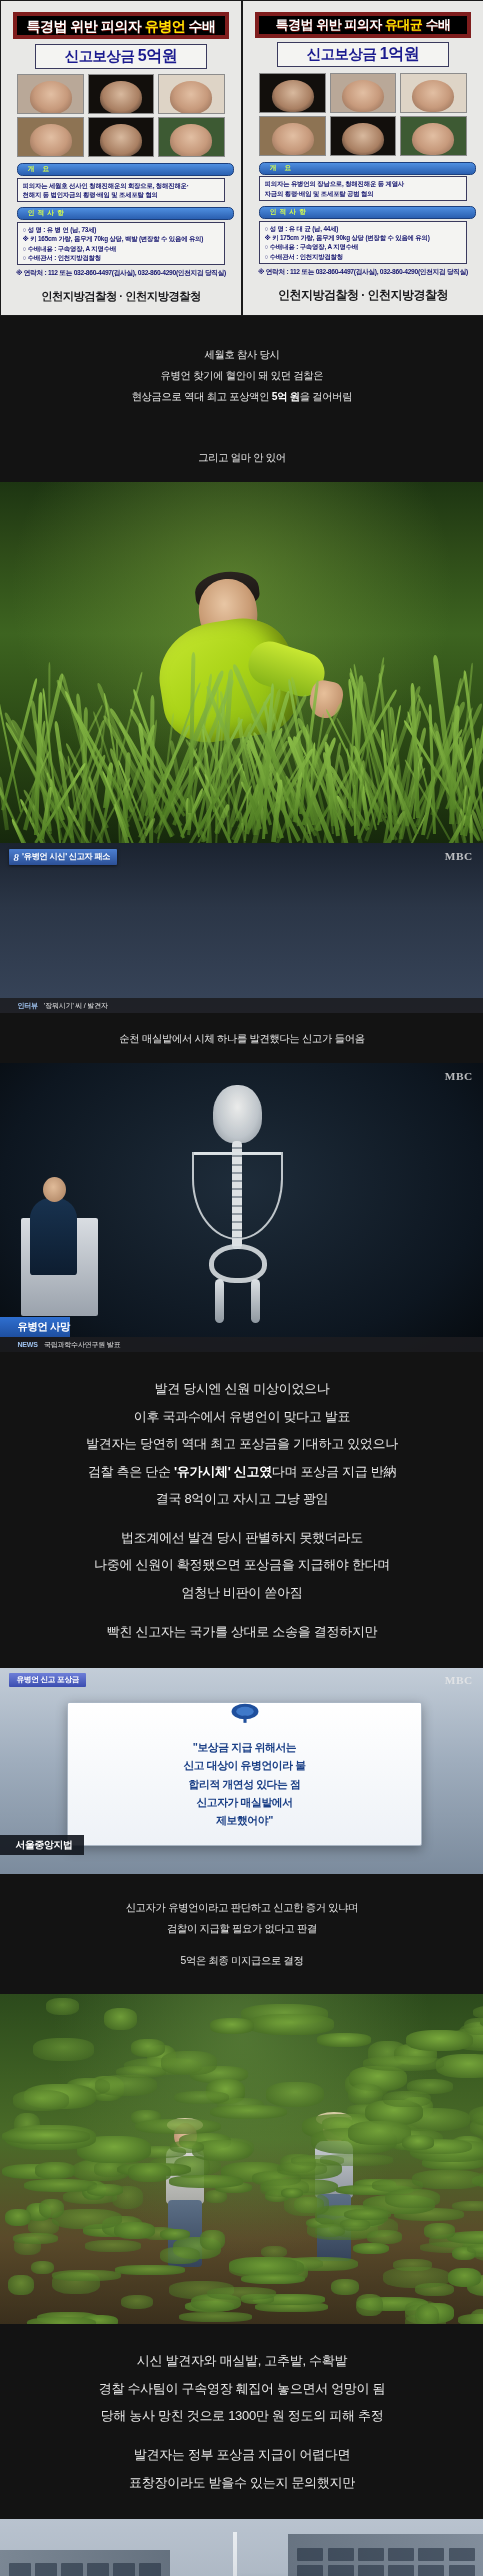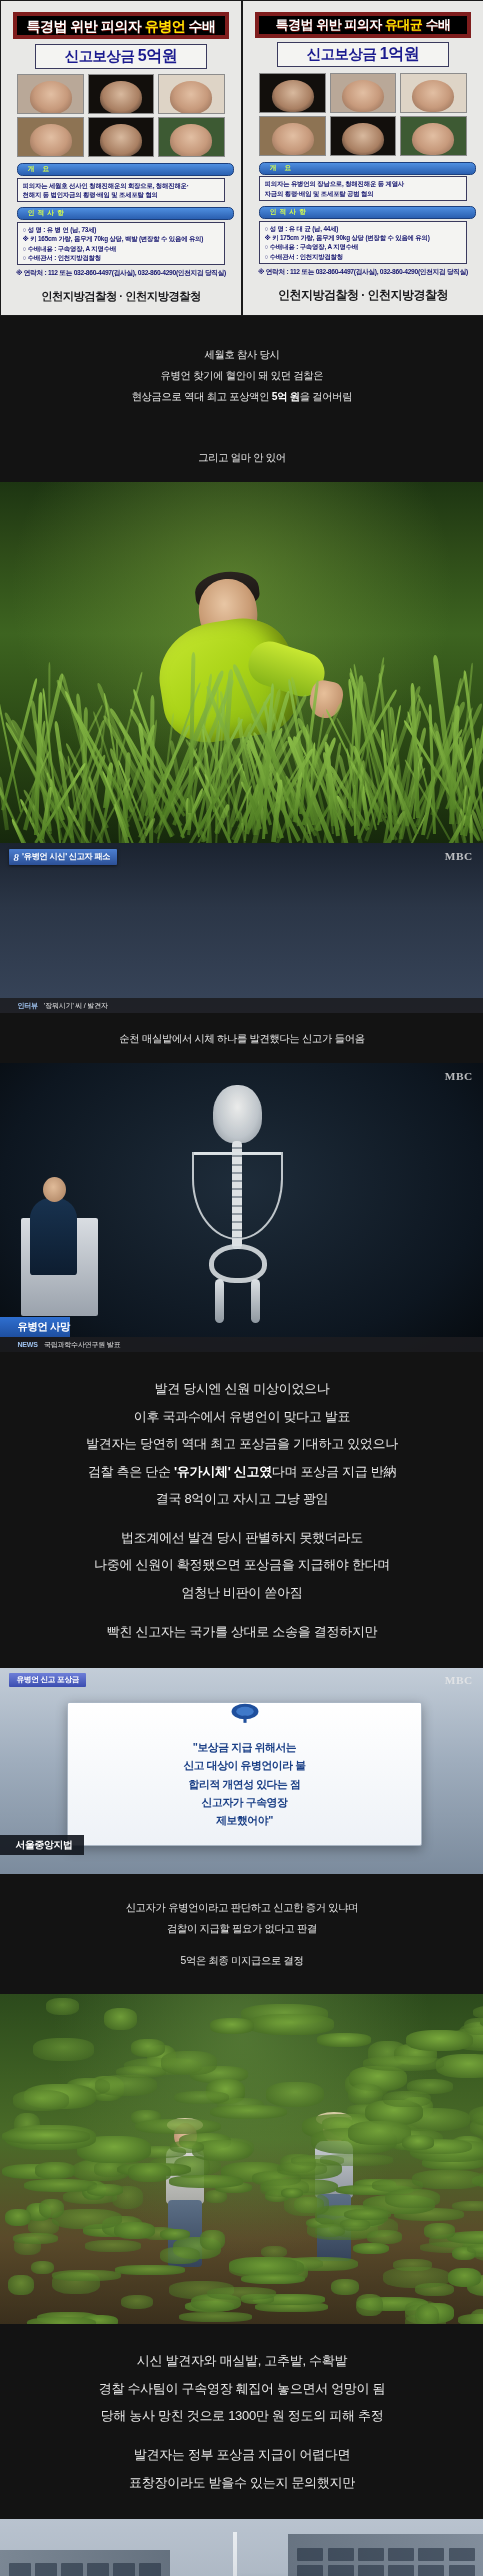--- a/index.html
+++ b/index.html
@@ -899,21 +899,21 @@
     <div class="quote-card">
       <svg class="dish" viewBox="0 0 62 44">
         <ellipse cx="31" cy="20" rx="26" ry="15" fill="#1f4f9c"></ellipse>
         <ellipse cx="31" cy="20" rx="17" ry="9" fill="#3f79c9"></ellipse>
         <rect x="28" y="28" width="6" height="14" fill="#1f4f9c"></rect>
       </svg>
       <div class="quote-text">
         <div>"보상금 지급 위해서는</div>
         <div>신고 대상이 유병언이라 불</div>
         <div>합리적 개연성 있다는 점</div>
-        <div>신고자가 구속영장</div>
+        <div>신고자가 매실밭에서</div>
         <div>제보했어야"</div>
       </div>
     </div>
     <div class="org-chip">서울중앙지법</div>
   </div>
 
   <div class="narration">
     <p>신고자가 유병언이라고 판단하고 신고한 증거 있냐며</p>
     <p>검찰이 지급할 필요가 없다고 판결</p>
     <div class="spacer"></div>

